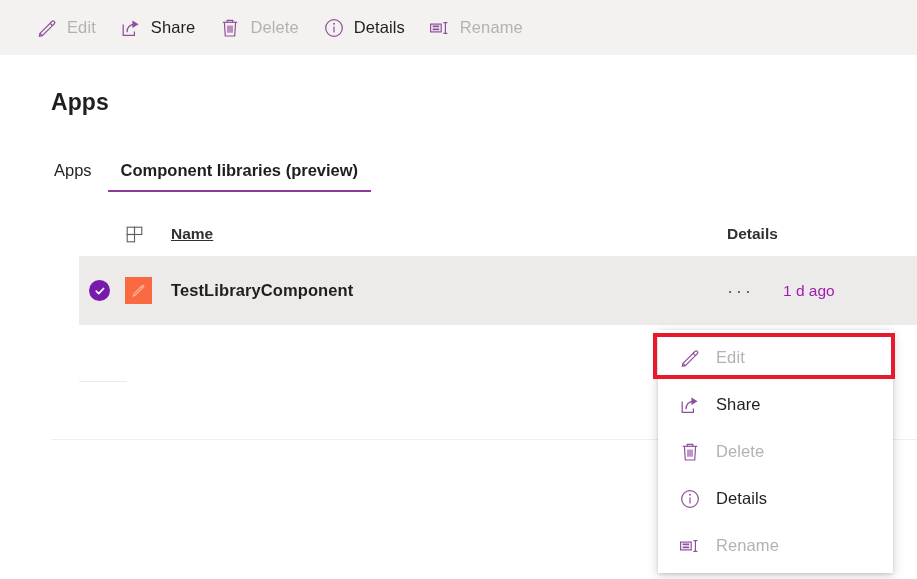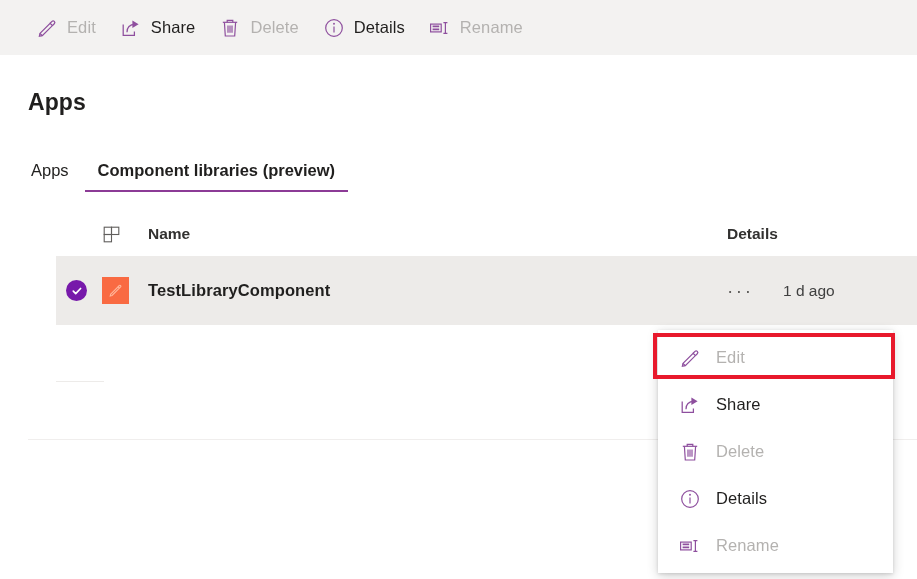--- a/index.html
+++ b/index.html
@@ -51,20 +51,21 @@
     white-space: nowrap;
   }
   .cmd-label.enabled  { color: #201f1e; }
   .cmd-label.disabled { color: #b4b2b0; }
 
   
   .page {
     padding-left: 28px;
     padding-top: 34px;
     box-sizing: border-box;
+    margin-left: 23px;
   }
   .page-title {
     font-size: 23px;
     font-weight: bold;
     color: #201f1e;
     letter-spacing: .1px;
     margin: 0;
   }
 
   
@@ -105,21 +106,21 @@
     font-size: 15.5px;
     color: #323130;
     font-weight: bold;
   }
   .hdr-check { width: 46px; flex: none; }
   .hdr-icon  {
     width: 46px; flex: none;
     color: #605e5c;
     display: flex; align-items: center;
   }
-  .hdr-name  { flex: 1 1 auto; }
+  .hdr-name  { flex: 1 1 auto; text-decoration: underline; }
   .hdr-modified { width: 190px; flex: none; }
 
   .row {
     display: flex;
     align-items: center;
     height: 69px;
     margin-left: 28px;
     box-sizing: border-box;
     padding-left: 0;
   }
@@ -171,21 +172,21 @@
     color: #605e5c;
     font-size: 19px;
     letter-spacing: 2.5px;
     line-height: 1;
     cursor: pointer;
     width: 56px;
     user-select: none;
   }
   .cell-modified {
     font-size: 15.5px;
-    color: #404040;
+    color: #a21caf;
   }
 
   .row-divider {
     height: 1px;
     background: #f0eeed;
   }
   .row-divider.short {
     margin-left: 28px;
     margin-right: 0;
     background: linear-gradient(to right,

